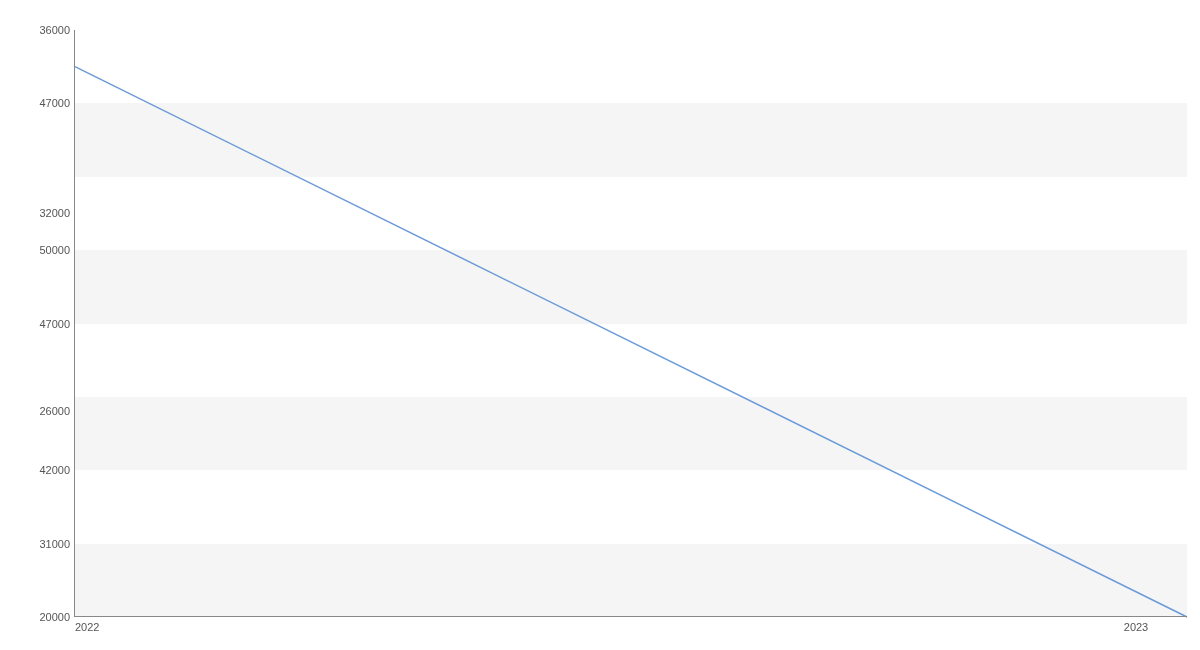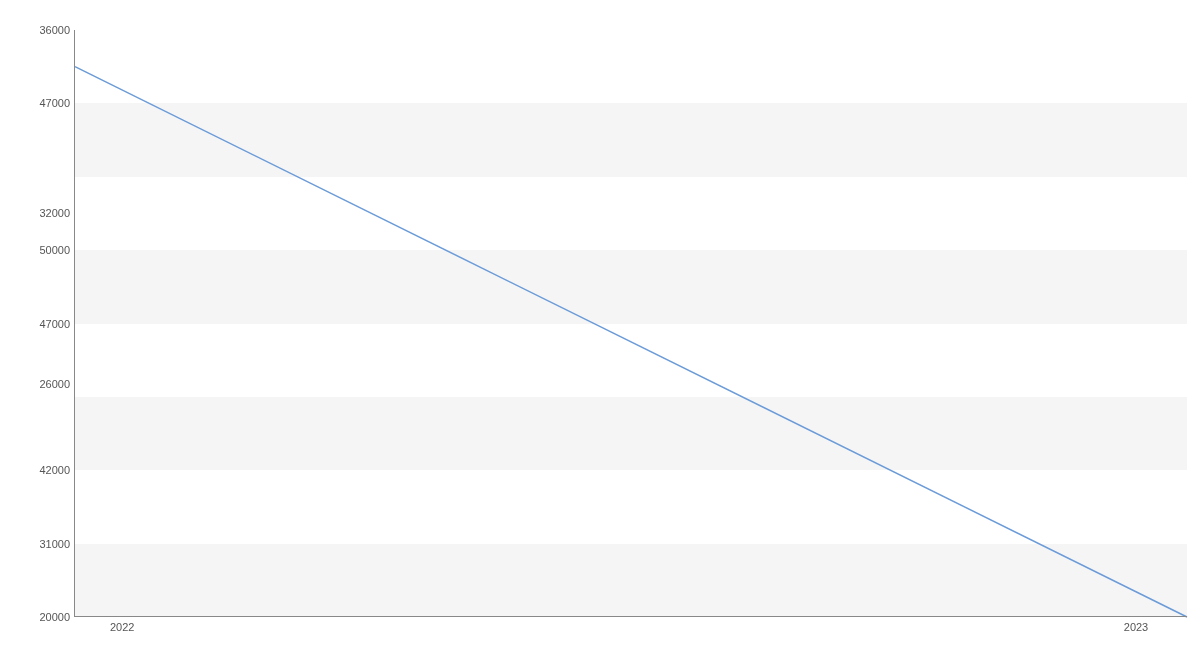--- a/index.html
+++ b/index.html
@@ -89,23 +89,23 @@
       <polyline id="series-line" fill="none" stroke-width="1.5" points="0,36.6875 1112,587" stroke="#6b9bd8"></polyline>
     </svg>
   </div>
 
   <div class="axis-line" style="left:74px;top:30px;width:1px;height:587px;"></div>
   <div class="axis-line" style="left:74px;top:616px;width:1113px;height:1px;"></div>
 
   <div class="y-axis-label" style="top:617px;">20000</div>
   <div class="y-axis-label" style="top:543.625px;">31000</div>
   <div class="y-axis-label" style="top:470.25px;">42000</div>
-  <div class="y-axis-label" style="top:384px;">26000</div>
+  <div class="y-axis-label" style="top:411px;">26000</div>
   <div class="y-axis-label" style="top:323.5px;">47000</div>
   <div class="y-axis-label" style="top:250.125px;">50000</div>
   <div class="y-axis-label" style="top:176.75px;margin-top:36px;">32000</div>
   <div class="y-axis-label" style="top:103.375px;">47000</div>
   <div class="y-axis-label" style="top:30px;">36000</div>
 
-  <div class="x-axis-label" style="left:75px;transform:none;margin-left:35px;">2022</div>
+  <div class="x-axis-label" style="left:75px;transform:none;">2022</div>
   <div class="x-axis-label" style="left:1136px;">2023</div>
 
 </div>
 
 </body></html>

